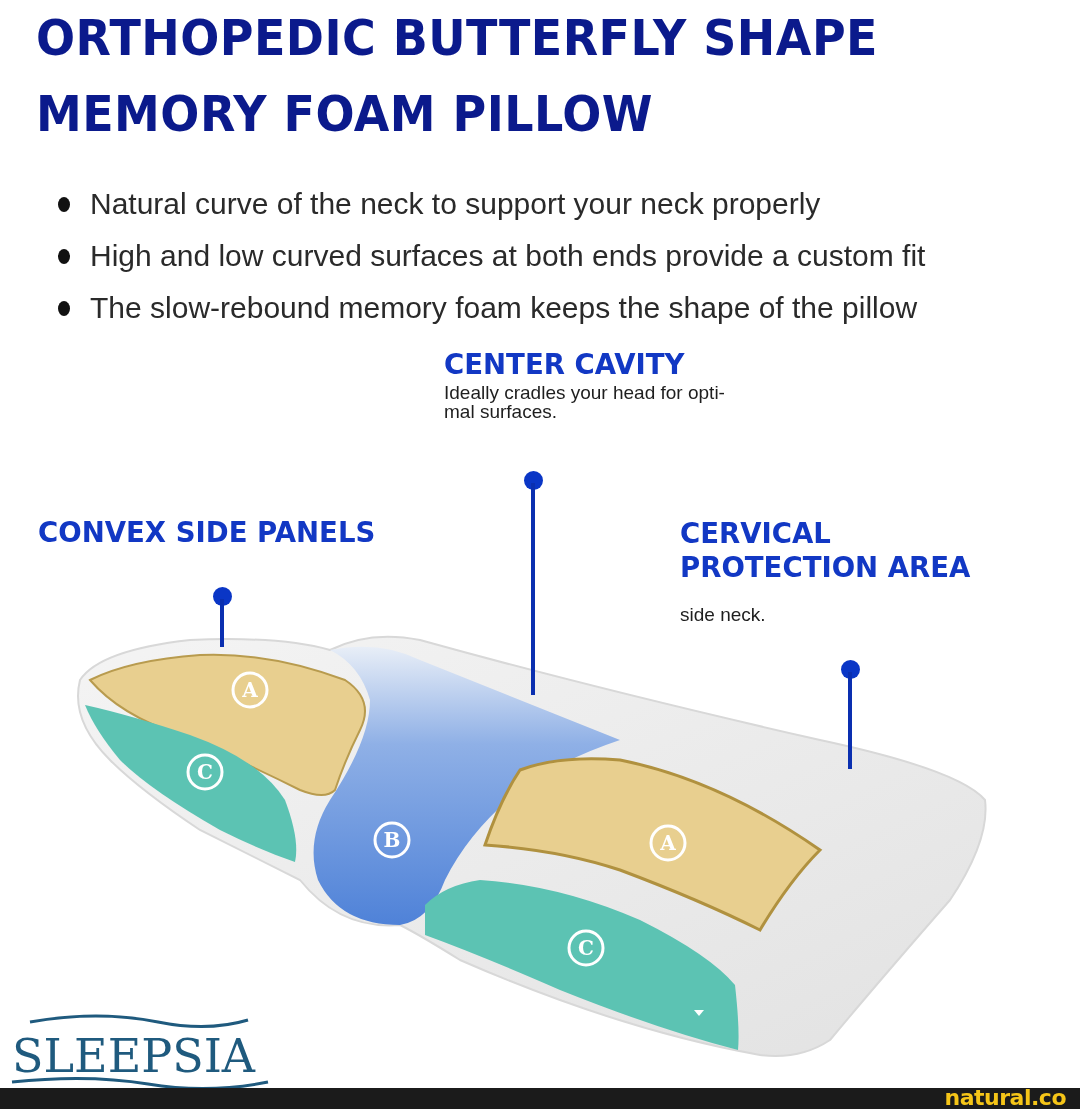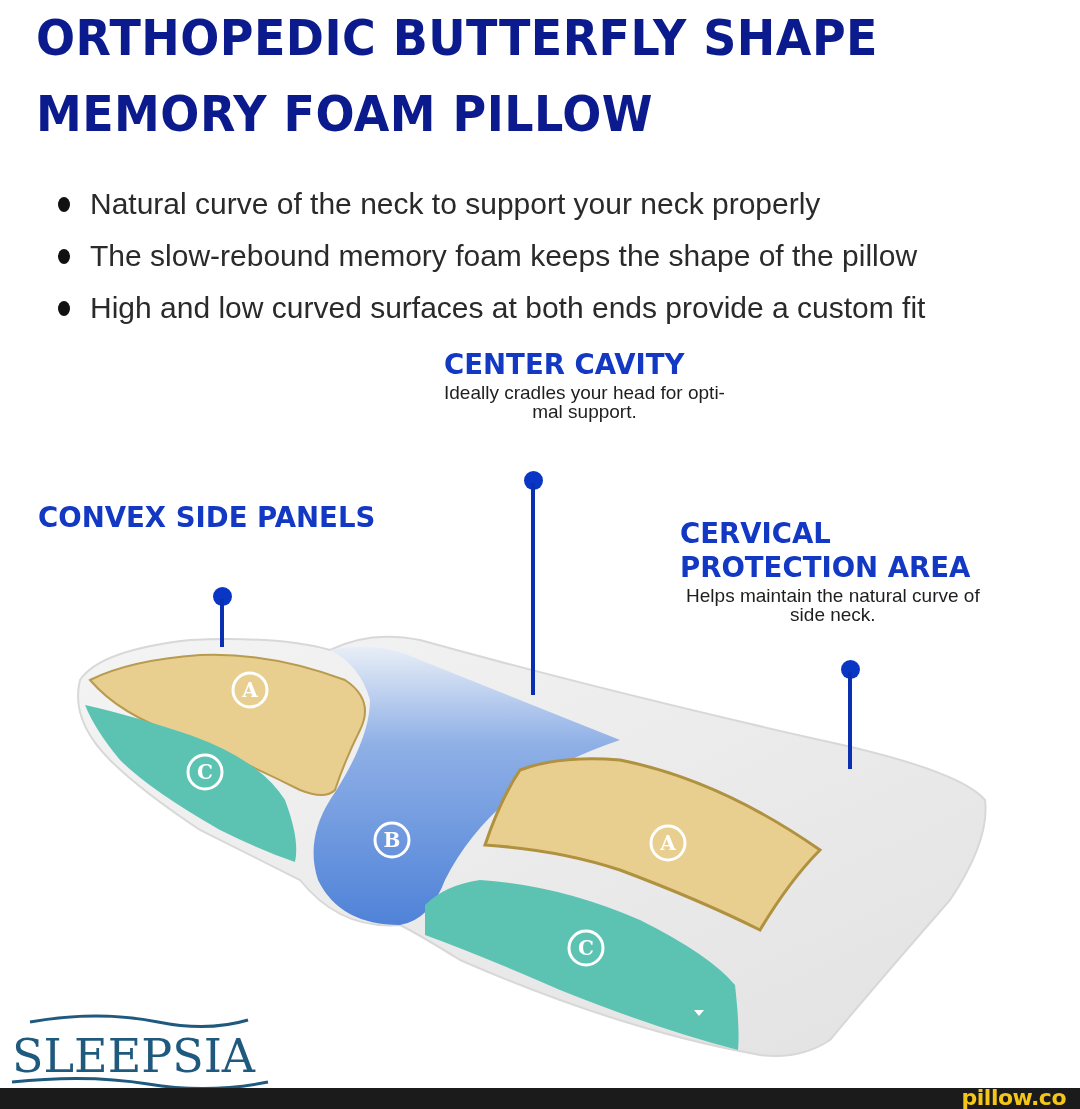--- a/index.html
+++ b/index.html
@@ -3,41 +3,41 @@
 <meta charset="utf-8">
 <style>
   html, body { margin:0; padding:0; background:#ffffff; }
   body { width:1080px; height:1109px; position:relative; overflow:hidden; font-family:"Liberation Sans", sans-serif; }
   .title { position:absolute; left:36px; top:0; margin:0; font-family:"DejaVu Sans", sans-serif; font-weight:bold; font-size:50px; line-height:76px; color:#0b1a8c; letter-spacing:0.5px; transform:scaleX(0.92); transform-origin:left top; white-space:nowrap; }
   .bullets { position:absolute; left:38px; top:160px; margin:18px; padding:0; list-style:none; }
   .bullets li { position:relative; padding-left:34px; font-size:30px; line-height:52px; color:#2a2a2a; white-space:nowrap; }
   .bullets li .dot { position:absolute; left:2px; top:19px; width:12px; height:15px; border-radius:50%; background:#111; }
   .callout { position:absolute; }
   .callout h2 { margin:0; font-family:"DejaVu Sans", sans-serif; font-weight:bold; font-size:29px; line-height:34px; color:#1238c4; white-space:nowrap; transform:scaleX(0.95); transform-origin:left top; }
-  .callout p { margin:2px 0 0 0; font-size:19px; line-height:19px; color:#1e1e1e;text-align:center; }
+  .callout p { margin:2px 0 0 0; font-size:19px; line-height:19px; color:#1e1e1e; }
   .pin { position:absolute; }
   .pin .ball { position:absolute; left:-9px; top:0; width:19px; height:19px; border-radius:50%; background:#0a36c6; }
   .pin .stick { position:absolute; left:-2px; top:12px; width:4px; background:#0a2fb0; }
   .pillow { position:absolute; left:0; top:600px; }
   .logo { position:absolute; left:8px; top:1012px; }
   .bar { position:absolute; left:0; top:1088px; width:1080px; height:21px; background:#1b1b1b; }
   .wm { position:absolute; right:14px; top:1085px; font-family:"DejaVu Sans", sans-serif; font-weight:bold; font-size:22px; color:#f5c518; letter-spacing:-0.5px; }
 </style>
 </head>
 <body>
 
 <h1 class="title">
   <span>ORTHOPEDIC BUTTERFLY SHAPE</span><br>
   <span>MEMORY FOAM PILLOW</span>
 </h1>
 
 <ul class="bullets">
   <li><span class="dot"></span><span>Natural curve of the neck to support your neck properly</span></li>
+  <li><span class="dot"></span><span>High and low curved surfaces at both ends provide a custom fit</span></li>
   <li><span class="dot"></span><span>The slow-rebound memory foam keeps the shape of the pillow</span></li>
-  <li><span class="dot"></span><span>High and low curved surfaces at both ends provide a custom fit</span></li>
 </ul>
 
 <svg class="pillow" width="1080" height="480" viewBox="0 600 1080 480">
   <defs>
     <linearGradient id="bgrad" x1="0" y1="0" x2="0" y2="1">
       <stop offset="0" stop-color="#e8eef7"></stop>
       <stop offset="0.35" stop-color="#8fb0e6"></stop>
       <stop offset="1" stop-color="#4f82d8"></stop>
     </linearGradient>
     <linearGradient id="wgrad" x1="0" y1="0" x2="1" y2="1">
@@ -70,44 +70,44 @@
     <text x="205" y="779">C</text>
     <text x="392" y="847">B</text>
     <text x="668" y="850">A</text>
     <text x="586" y="955">C</text>
   </g>
   <path d="M694 1010 L704 1010 L699 1016 Z" fill="#ffffff"></path>
 </svg>
 
 <div class="callout" style="left:444px; top:347px;">
   <h2>CENTER CAVITY</h2>
-  <p><span>Ideally cradles your head for opti-</span><br><span>mal support.</span></p>
+  <p><span>Ideally cradles your head for opti-</span><br><span>mal surfaces.</span></p>
 </div>
 <div class="pin" style="left:533px; top:471px;">
   <div class="ball"></div>
   <div class="stick" style="height:212px;"></div>
 </div>
 
-<div class="callout" style="left:38px; top:500px;">
+<div class="callout" style="left:38px; top:515px;">
   <h2>CONVEX SIDE PANELS</h2>
 </div>
 <div class="pin" style="left:222px; top:587px;">
   <div class="ball"></div>
   <div class="stick" style="height:48px;"></div>
 </div>
 
 <div class="callout" style="left:680px; top:516px;">
   <h2><span>CERVICAL</span><br><span>PROTECTION AREA</span></h2>
-  <p><span>Helps maintain the natural curve of</span><br><span>side neck.</span></p>
+  <p><br><span>side neck.</span></p>
 </div>
 <div class="pin" style="left:850px; top:660px;">
   <div class="ball"></div>
   <div class="stick" style="height:97px;"></div>
 </div>
 
 <svg class="logo" width="280" height="80" viewBox="0 0 280 80">
   <path d="M22 10 Q90 -2 150 10 Q200 20 240 8" fill="none" stroke="#1f5a7e" stroke-width="3"></path>
   <text x="4" y="60" font-family="DejaVu Serif, serif" font-size="46" fill="#1f5a7e">SLEEPSIA</text>
   <path d="M4 70 Q80 62 140 72 Q200 82 260 70" fill="none" stroke="#1f5a7e" stroke-width="3"></path>
 </svg>
 
 <div class="bar"></div>
-<div class="wm">pillow.co</div>
+<div class="wm">natural.co</div>
 
 </body></html>

